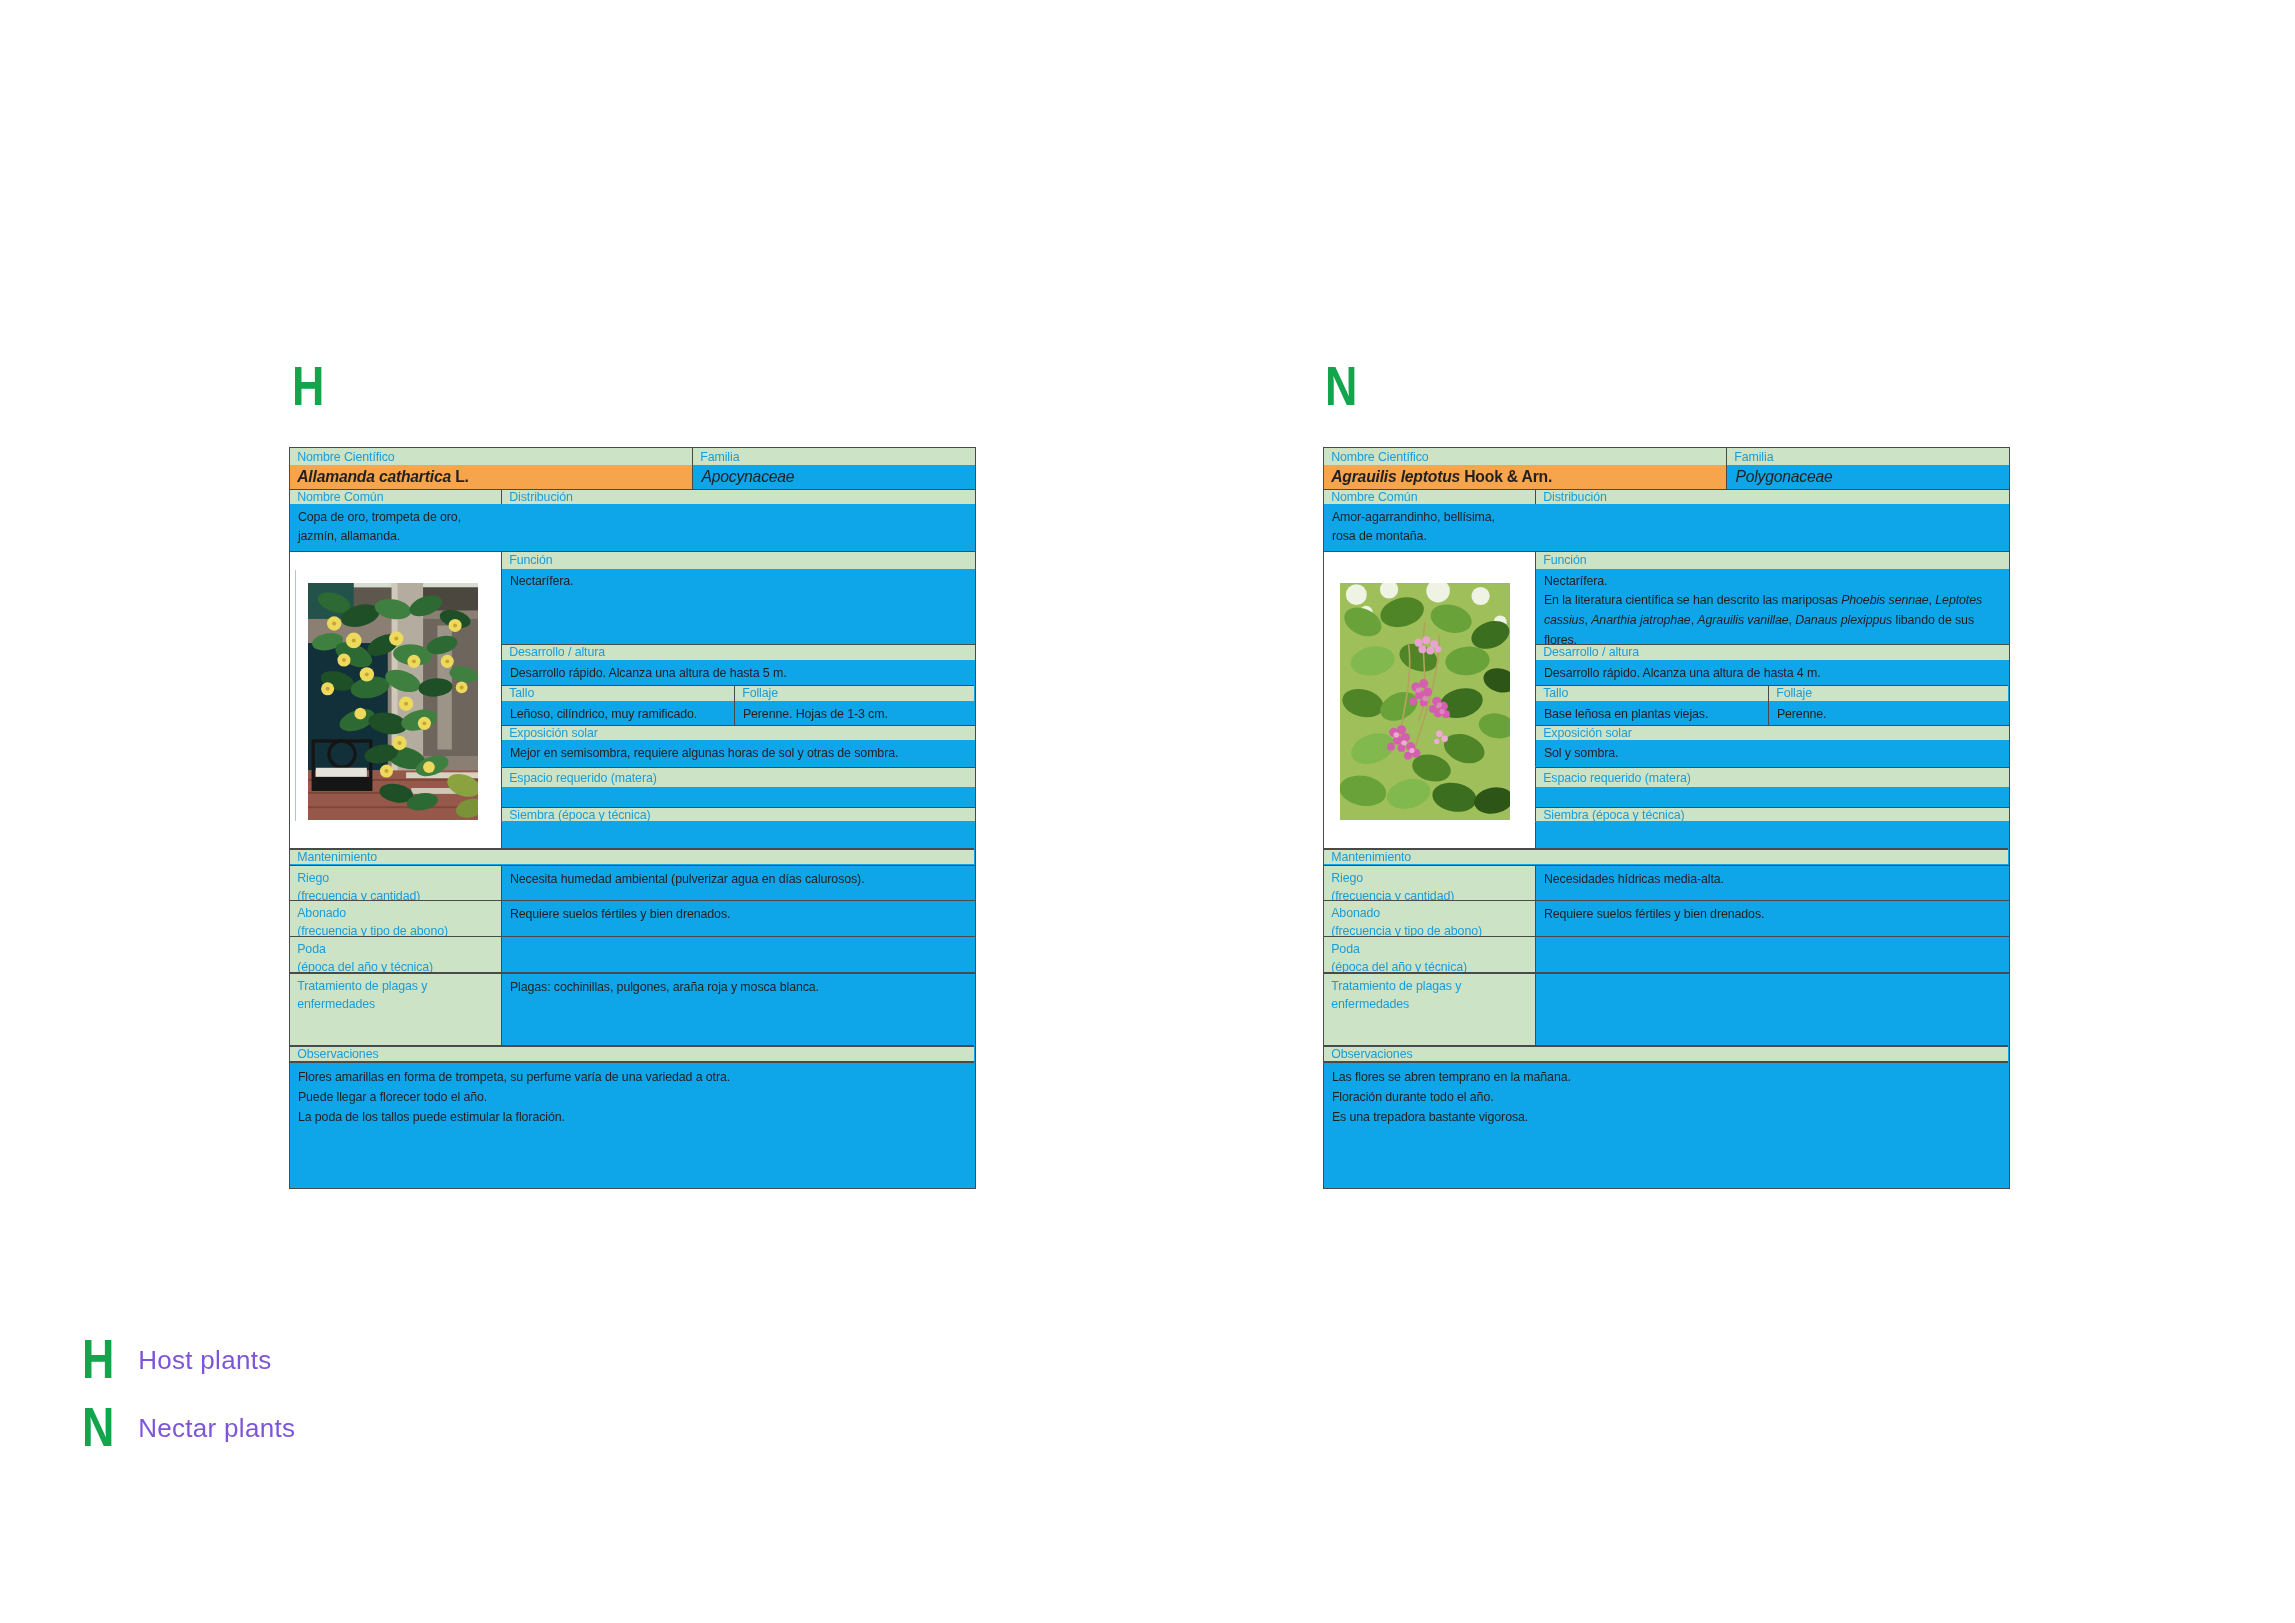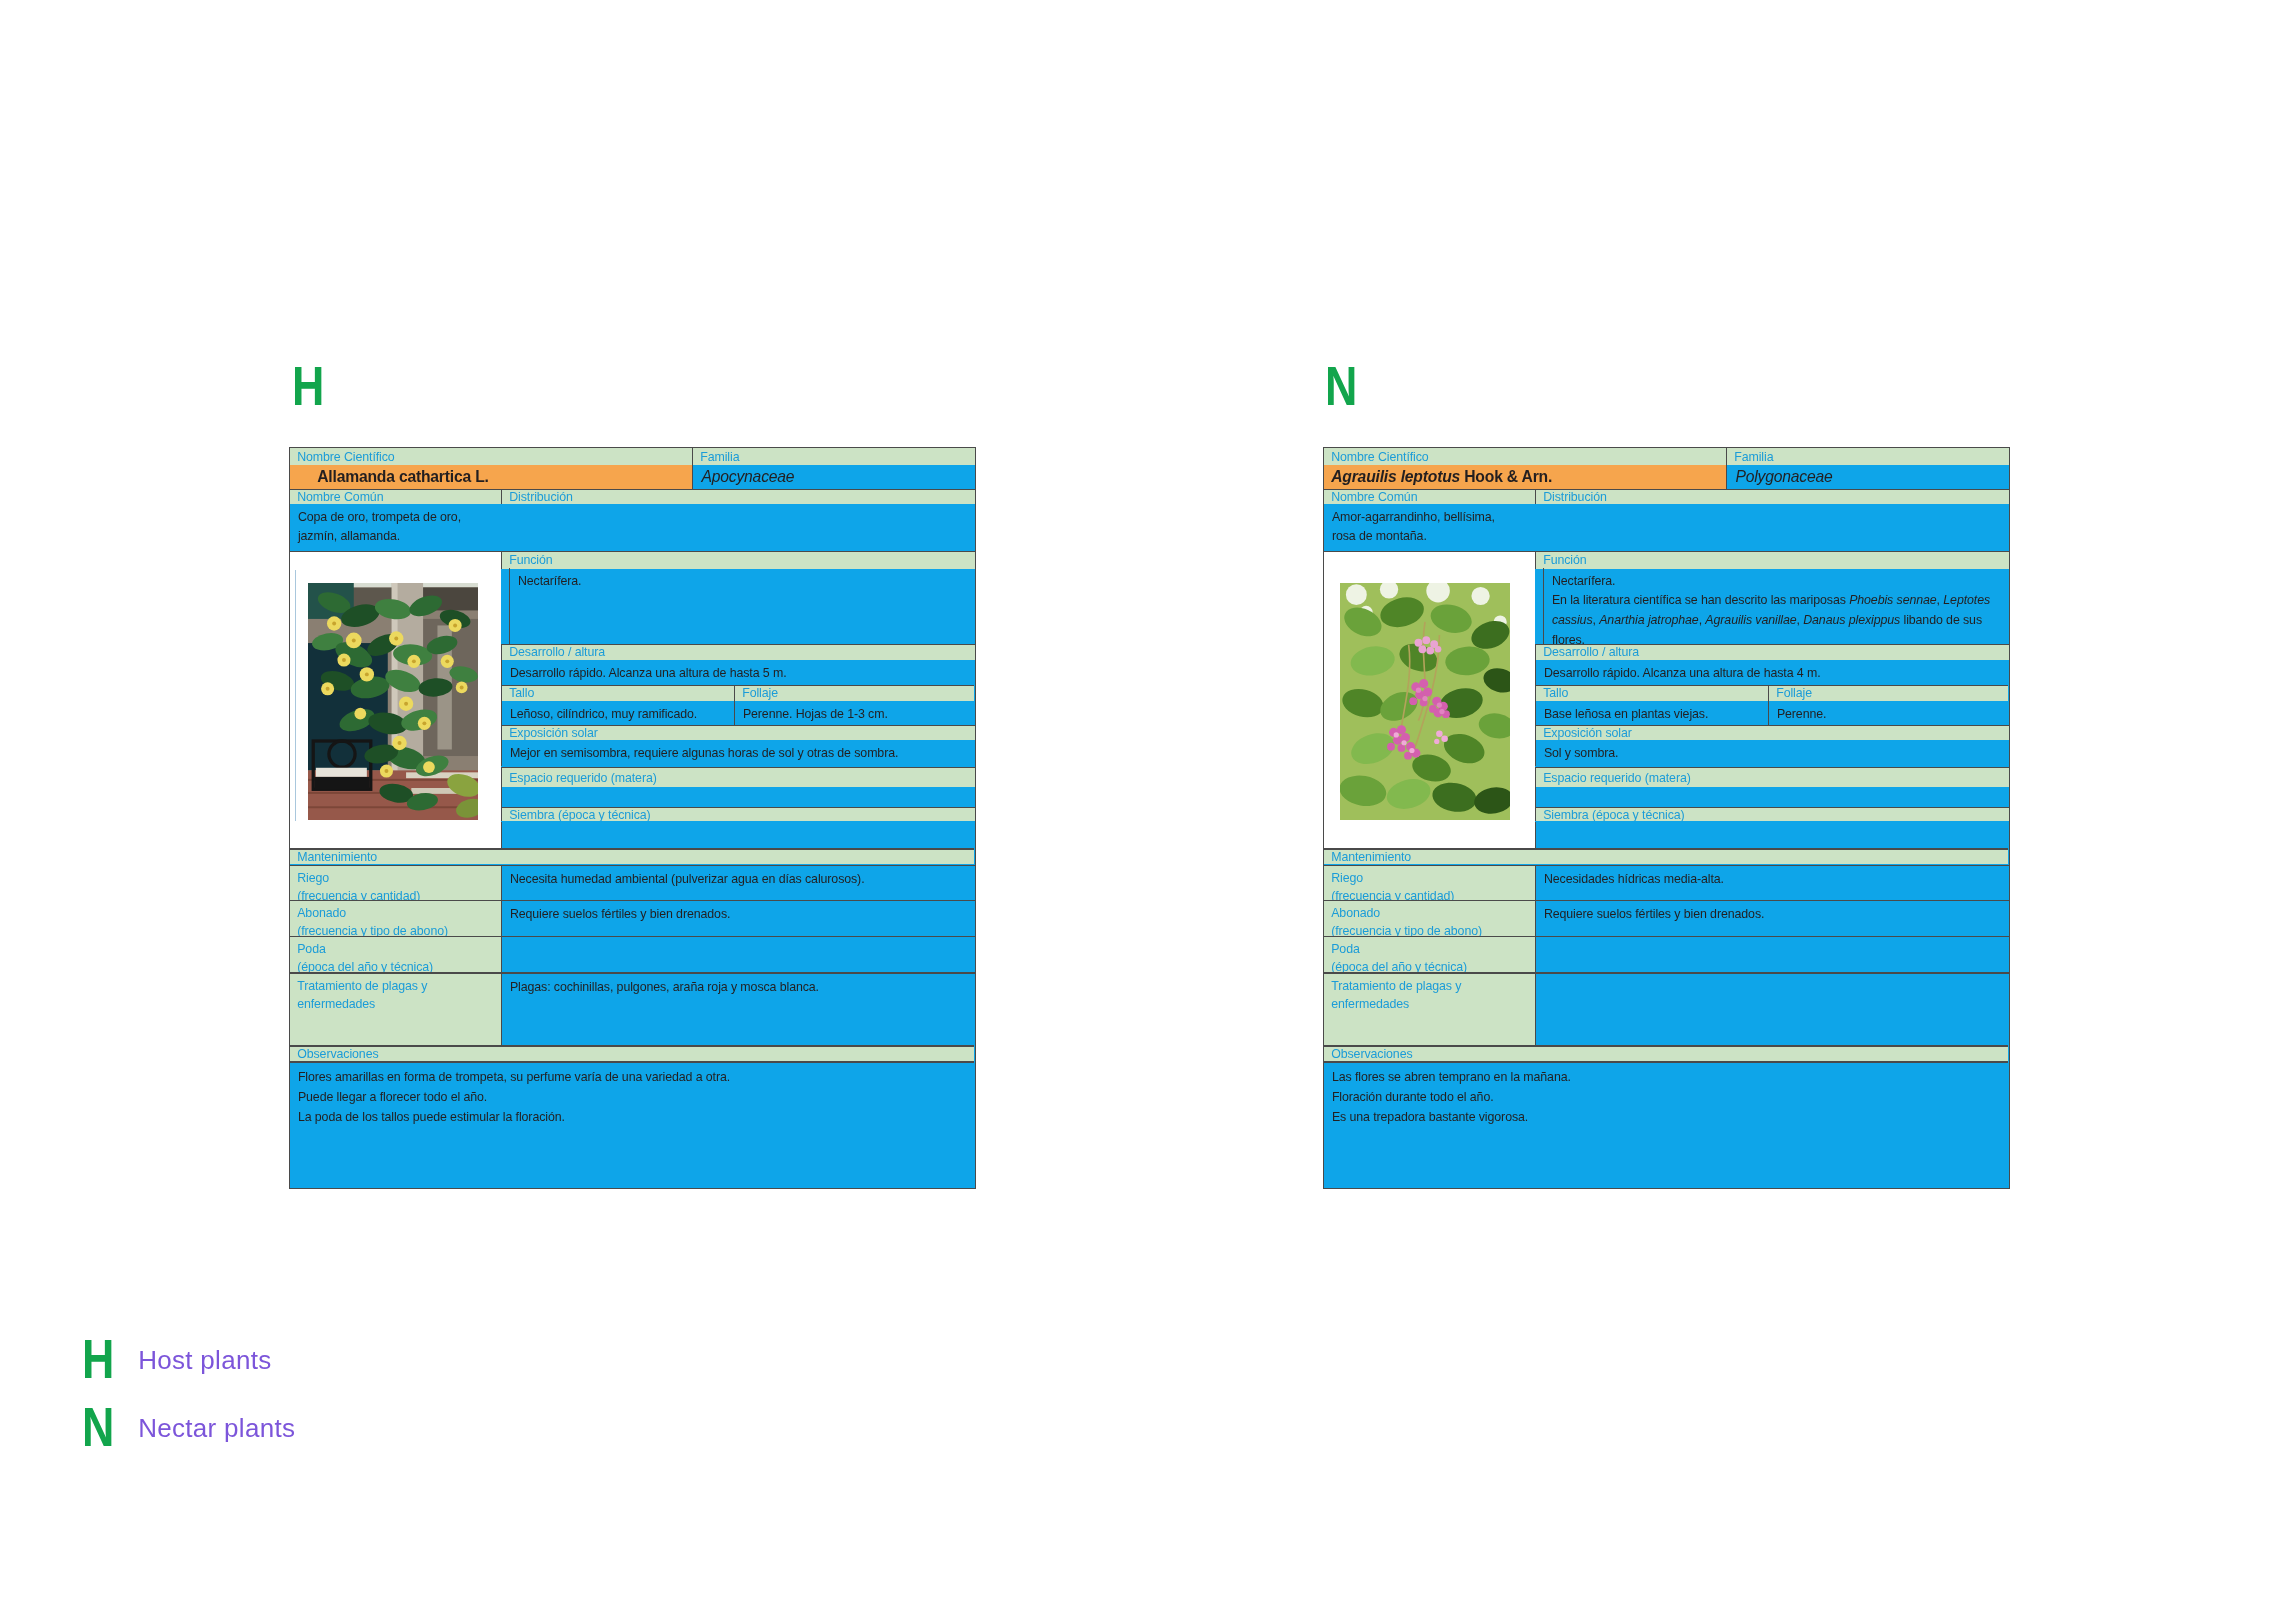--- a/index.html
+++ b/index.html
@@ -40,21 +40,21 @@
   .r1l{left:0;top:0;width:402px;height:17px;}
   .r1r{left:402px;top:0;width:283px;height:17px;}
   .r2l{left:0;top:17px;width:402px;height:23.6px;}
   .r2r{left:402px;top:17px;width:283px;height:23.6px;}
   .r3l{left:0;top:41px;width:211px;height:15px;}
   .r3r{left:211px;top:41px;width:474px;height:15px;}
   .r4l{left:0;top:56px;width:211px;height:47px;}
   .r4r{left:211px;top:56px;width:474px;height:47px;}
   .photocell{left:0;top:103px;width:211px;height:298px;background:#fff;}
   .fhdr{left:211px;top:103px;width:474px;height:17.7px;}
-  .fval{left:219px;top:120px;width:474px;height:76px;}
+  .fval{left:211px;top:120px;width:474px;height:76px;}
   .dhdr{left:211px;top:196px;width:474px;height:15.7px;}
   .dval{left:211px;top:212px;width:474px;height:35px;}
   .thdr{left:211px;top:237px;width:234px;height:15.7px;}
   .fohdr{left:444px;top:237px;width:240px;height:15.7px;}
   .tval{left:211px;top:253px;width:234px;height:25px;}
   .foval{left:444px;top:253px;width:240px;height:25px;}
   .ehdr{left:211px;top:277px;width:474px;height:15px;}
   .eval{left:211px;top:292px;width:474px;height:26px;}
   .esphdr{left:211px;top:319px;width:474px;height:20px;}
   .espval{left:211px;top:335px;width:474px;height:24px;}
@@ -83,21 +83,21 @@
 
 <div class="page">
 
   <div class="letter-left big-letter">H</div>
   <div class="letter-right big-letter">N</div>
 
   <div class="card card-left">
     <div class="cell hdr r1l">Nombre Científico</div>
     <div class="cell hdr bl r1r">Familia</div>
     <div class="cell name-cell r2l">
-        <span style="white-space: pre-line;"><span style=" margin-left: 20px;">Allamanda cathartica</span><span> L.</span></span>
+        <span style="white-space: pre-line;"><span style="font-style: italic;">Allamanda cathartica</span><span> L.</span></span>
       </div>
     <div class="cell family-cell bl r2r">Apocynaceae</div>
     <div class="cell hdr bt r3l">Nombre Común</div>
     <div class="cell hdr bt bl r3r">Distribución</div>
     <div class="cell v r4l">Copa de oro, trompeta de oro,
 jazmín, allamanda.</div>
 
     <div class="cell photocell bt">
       <div class="photo-rule"></div>
       <div class="photo-frame photo-left-pos">

